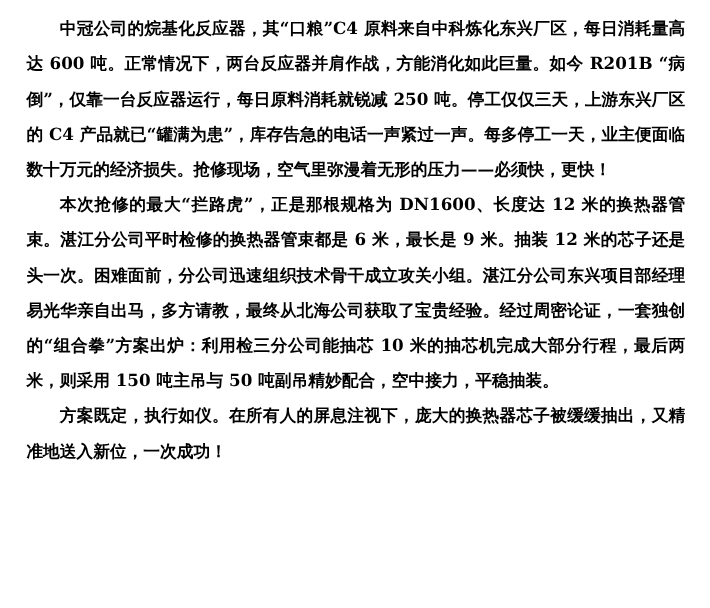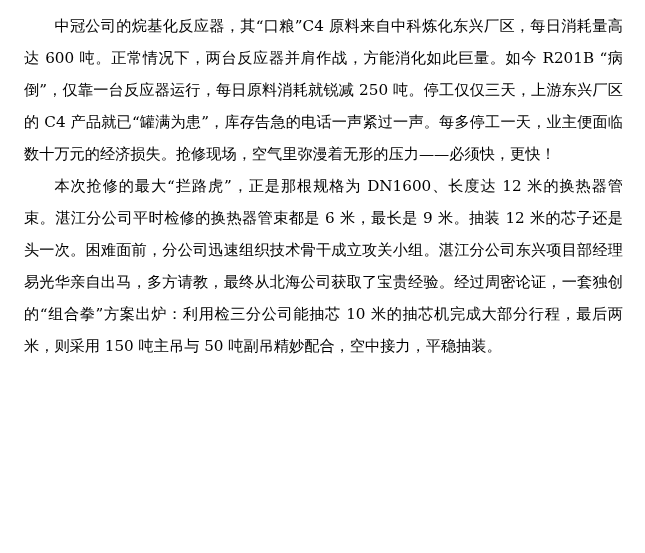--- a/index.html
+++ b/index.html
@@ -13,34 +13,36 @@
     font-family: "DejaVu Serif", "Liberation Serif", serif;
     color: #000000;
     overflow: hidden;
   }
   .page {
     width: 645px;
     height: 553px;
     box-sizing: border-box;
     padding: 10px 22px 0 24px;
     background: #ffffff;
+    font-weight: bold;
   }
   .doc-body {
     font-size: 15.2px;
     line-height: 32px;
     text-align: justify;
     text-justify: inter-ideograph;
     letter-spacing: 0px;
   }
   .para {
     margin: 0 0 0 0;
     text-indent: 2em;
   }
 </style>
 </head>
 <body>
 
 <div class="page">
   <div class="doc-body">
     <p class="para">中冠公司的烷基化反应器，其“口粮”C4 原料来自中科炼化东兴厂区，每日消耗量高达 600 吨。正常情况下，两台反应器并肩作战，方能消化如此巨量。如今 R201B “病倒”，仅靠一台反应器运行，每日原料消耗就锐减 250 吨。停工仅仅三天，上游东兴厂区的 C4 产品就已“罐满为患”，库存告急的电话一声紧过一声。每多停工一天，业主便面临数十万元的经济损失。抢修现场，空气里弥漫着无形的压力——必须快，更快！</p>
     <p class="para">本次抢修的最大“拦路虎”，正是那根规格为 DN1600、长度达 12 米的换热器管束。湛江分公司平时检修的换热器管束都是 6 米，最长是 9 米。抽装 12 米的芯子还是头一次。困难面前，分公司迅速组织技术骨干成立攻关小组。湛江分公司东兴项目部经理易光华亲自出马，多方请教，最终从北海公司获取了宝贵经验。经过周密论证，一套独创的“组合拳”方案出炉：利用检三分公司能抽芯 10 米的抽芯机完成大部分行程，最后两米，则采用 150 吨主吊与 50 吨副吊精妙配合，空中接力，平稳抽装。</p>
+    <p class="para">方案既定，执行如仪。在所有人的屏息注视下，庞大的换热器芯子被缓缓抽出，又精准地送入新位，一次成功！</p>
   </div>
 </div>
 
 </body></html>

